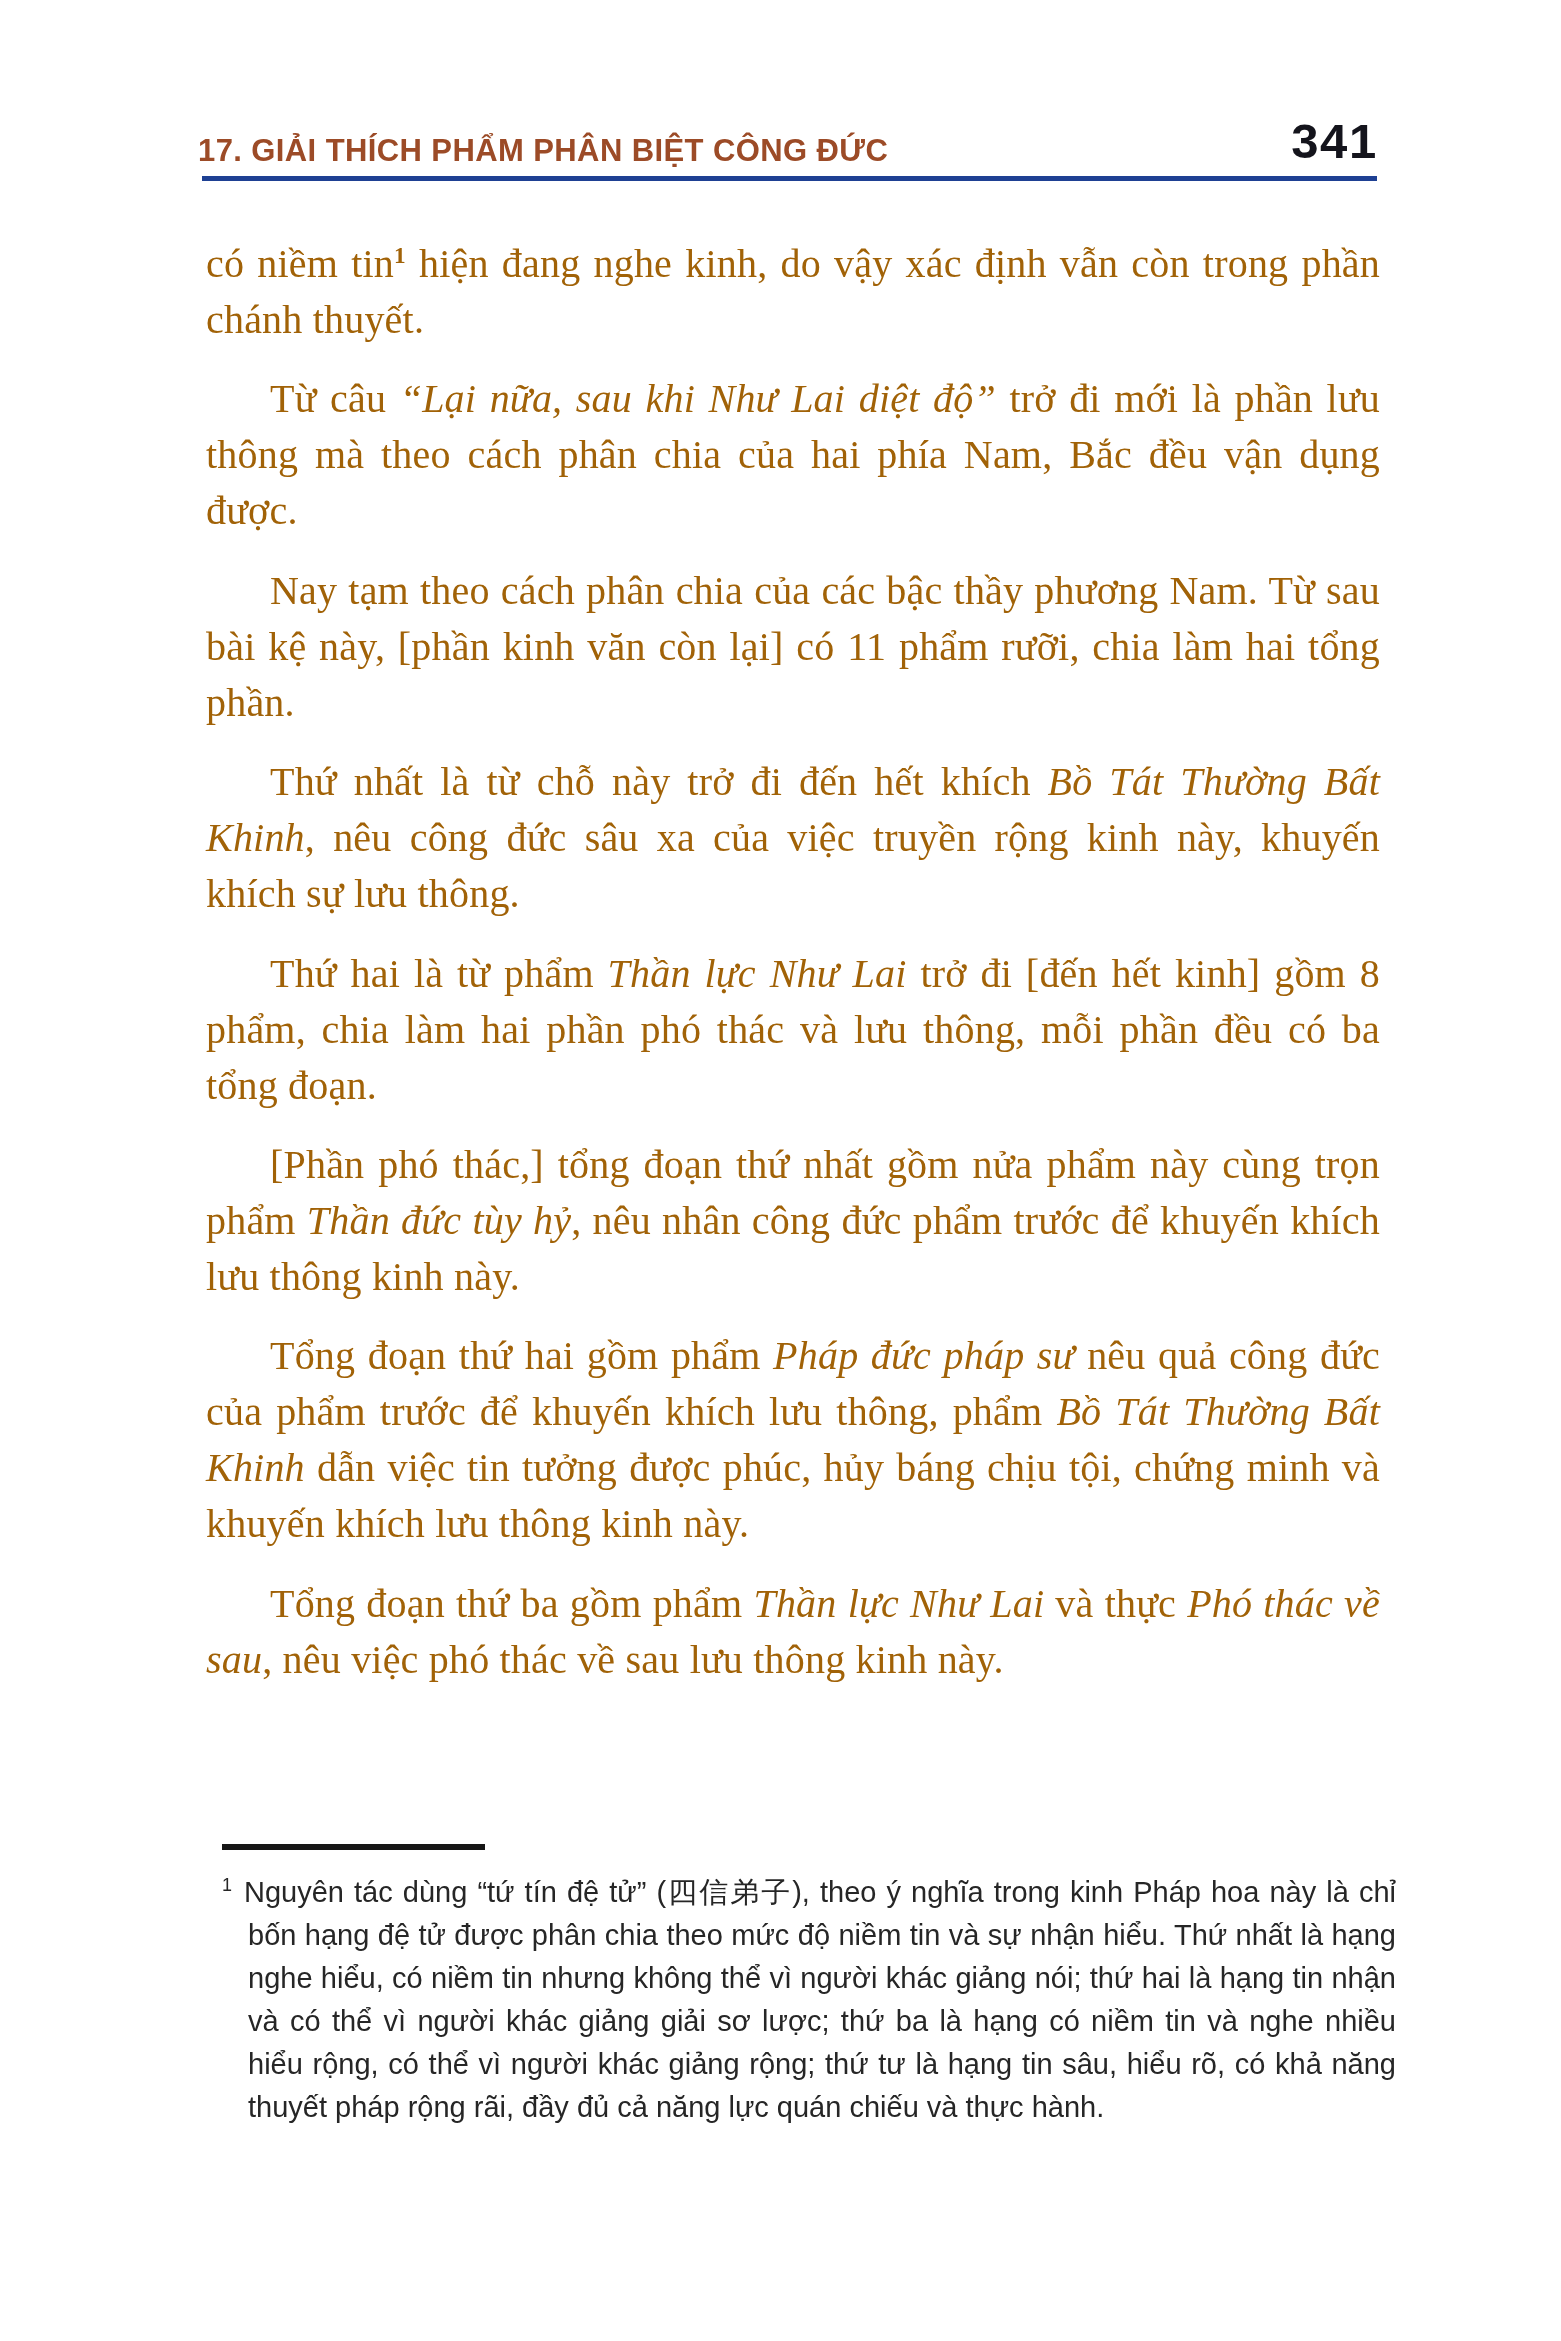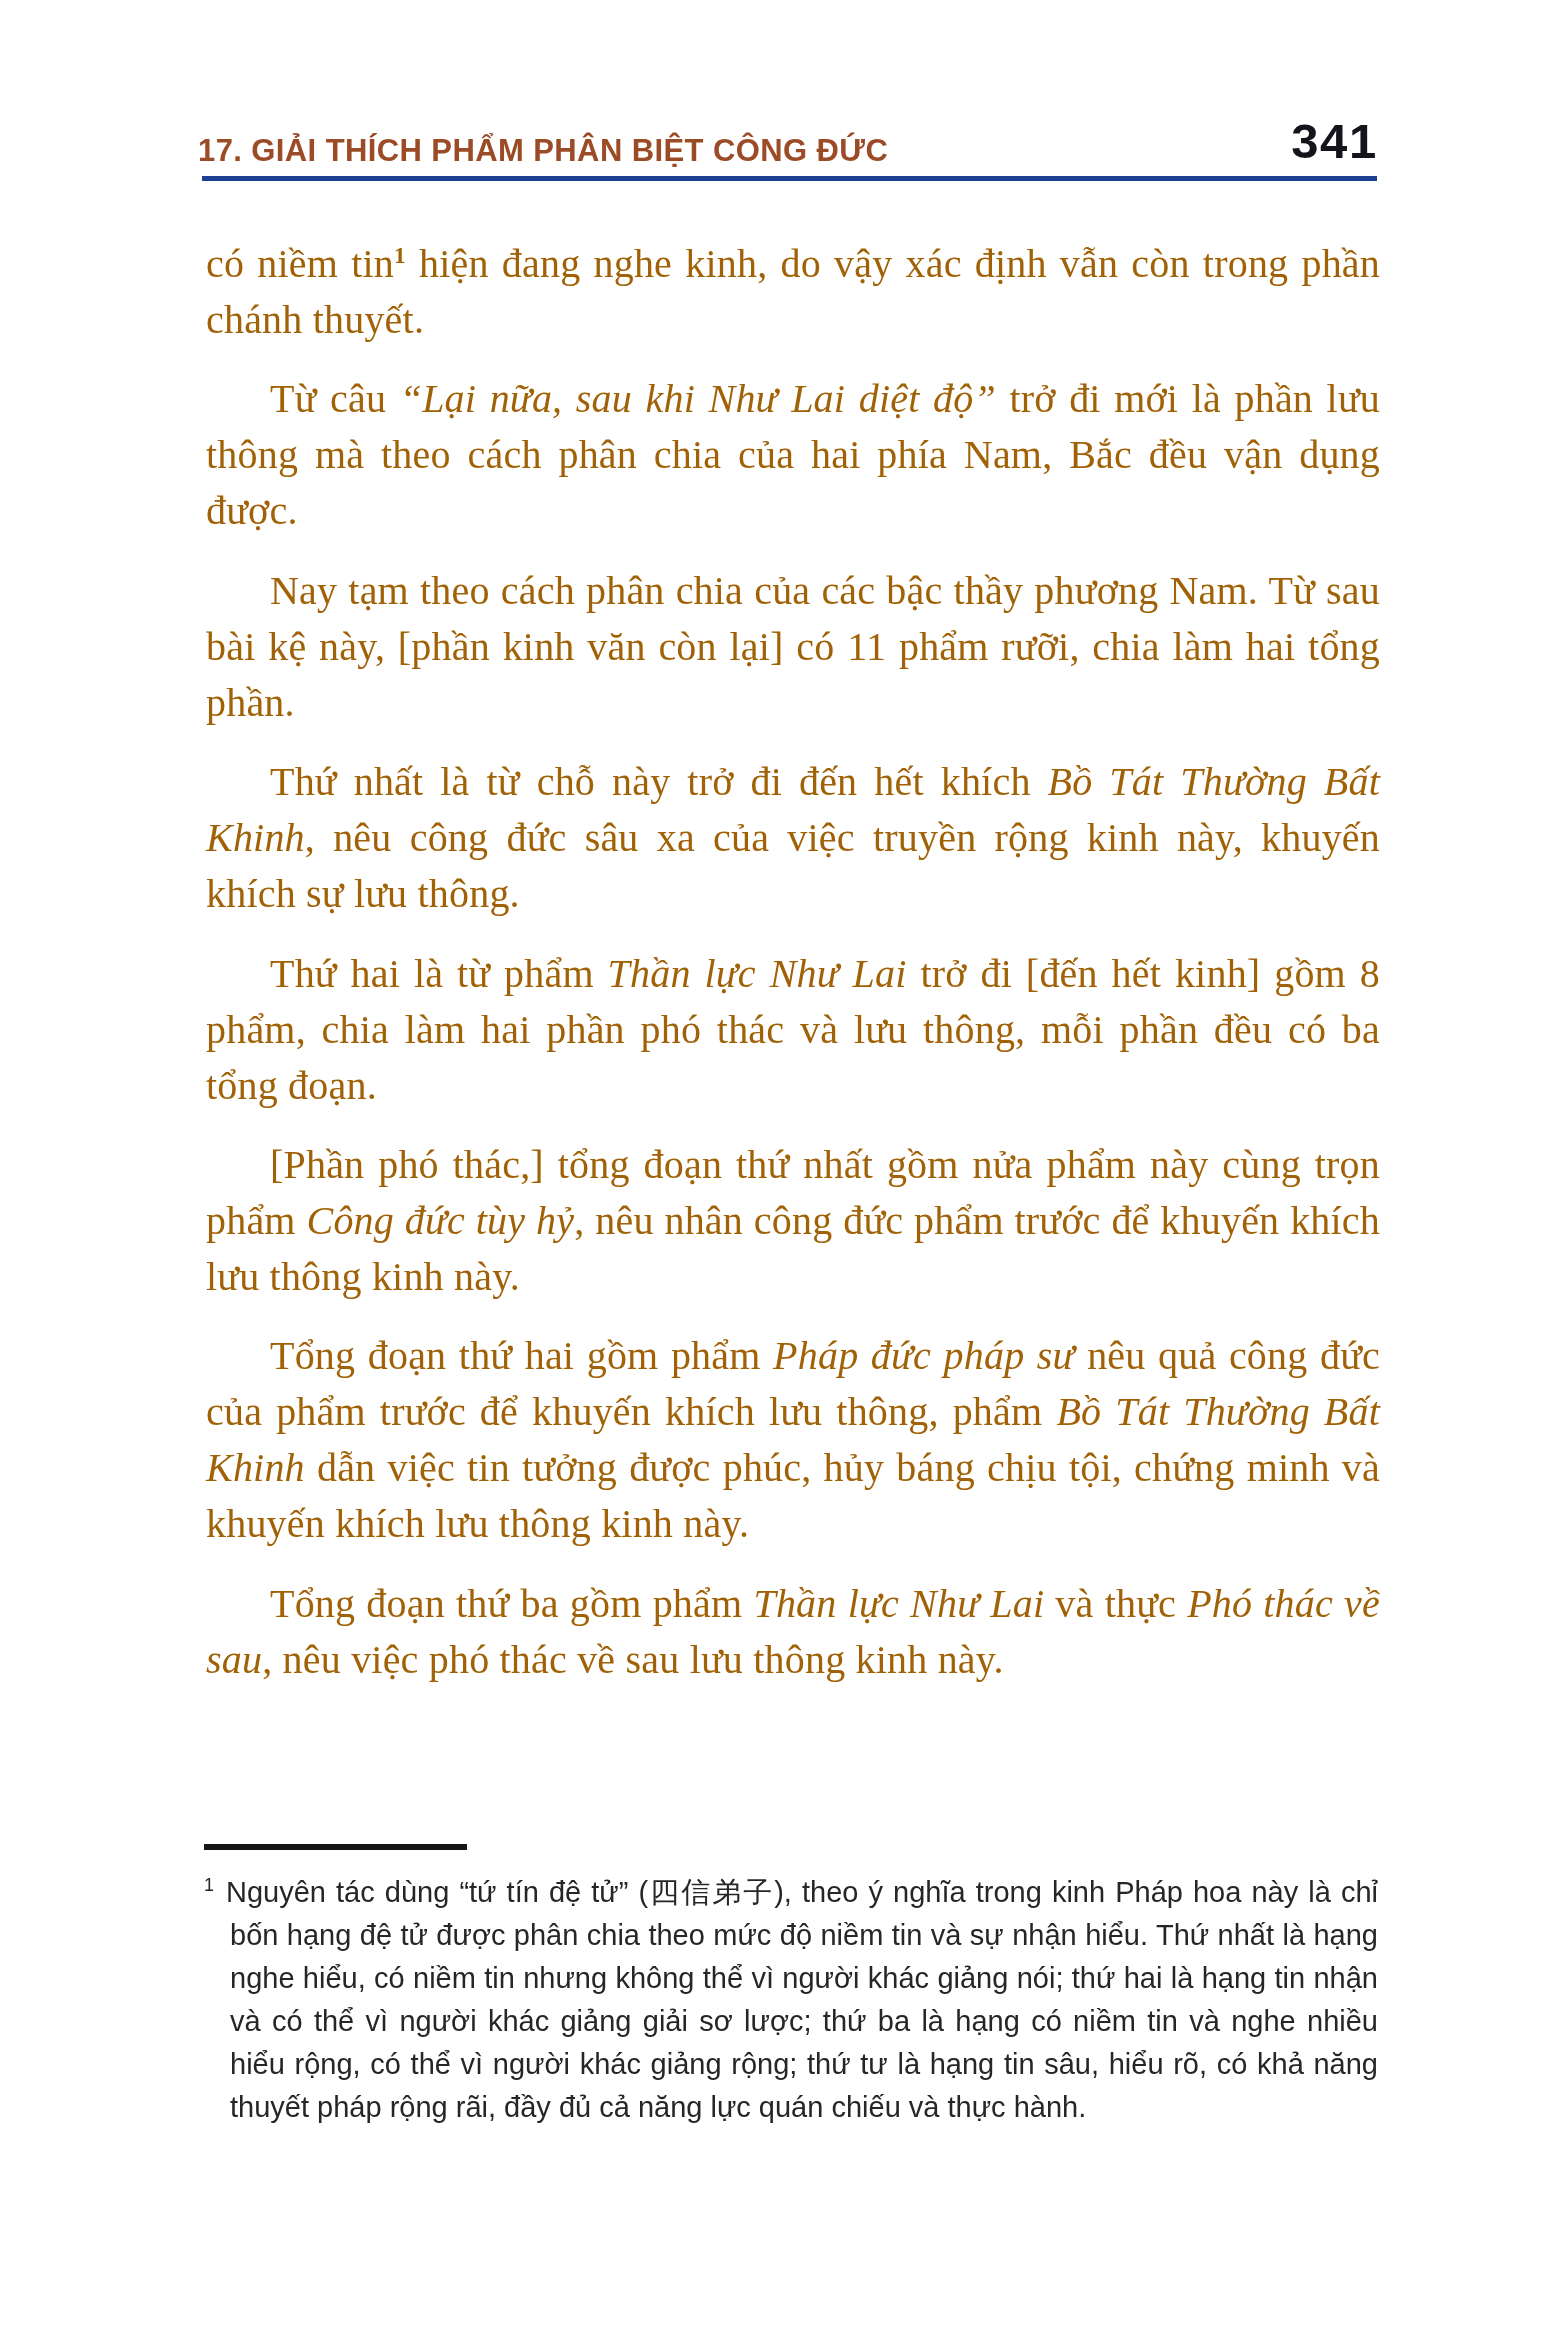--- a/index.html
+++ b/index.html
@@ -54,21 +54,21 @@
     font-size: 58%;
     line-height: 0;
     vertical-align: super;
     font-weight: 700;
   }
   .seg-i { font-style: italic; }
 
   
   .footnote {
     position: absolute;
-    left: 204px; top: 1844px;
+    left: 222px; top: 1844px;
     width: 1174px;
   }
   .footnote-rule { width: 263px; height: 6px; margin: 0 0 21px 0; }
   .footnote-para {
     margin: 0;
     font-family: "Liberation Sans", sans-serif;
     font-size: 29px;
     line-height: 43px;
     text-align: justify;
     padding-left: 26px;
@@ -92,21 +92,21 @@
   </div>
 
   <div class="header-rule" style="background: rgb(30, 64, 147);"></div>
 
   <div class="body-text" style="color: #a16207;">
       <p><span>có niềm tin</span><sup>1</sup><span> hiện đang nghe kinh, do vậy xác định vẫn còn trong phần chánh thuyết.</span></p>
       <p class="indent"><span>Từ câu </span><span class="seg-i">“Lại nữa, sau khi Như Lai diệt độ”</span><span> trở đi mới là phần lưu thông mà theo cách phân chia của hai phía Nam, Bắc đều vận dụng được.</span></p>
       <p class="indent"><span>Nay tạm theo cách phân chia của các bậc thầy phương Nam. Từ sau bài kệ này, [phần kinh văn còn lại] có 11 phẩm rưỡi, chia làm hai tổng phần.</span></p>
       <p class="indent"><span>Thứ nhất là từ chỗ này trở đi đến hết khích </span><span class="seg-i">Bồ Tát Thường Bất Khinh</span><span>, nêu công đức sâu xa của việc truyền rộng kinh này, khuyến khích sự lưu thông.</span></p>
       <p class="indent"><span>Thứ hai là từ phẩm </span><span class="seg-i">Thần lực Như Lai</span><span> trở đi [đến hết kinh] gồm 8 phẩm, chia làm hai phần phó thác và lưu thông, mỗi phần đều có ba tổng đoạn.</span></p>
-      <p class="indent"><span>[Phần phó thác,] tổng đoạn thứ nhất gồm nửa phẩm này cùng trọn phẩm </span><span class="seg-i">Công đức tùy hỷ</span><span>, nêu nhân công đức phẩm trước để khuyến khích lưu thông kinh này.</span></p>
+      <p class="indent"><span>[Phần phó thác,] tổng đoạn thứ nhất gồm nửa phẩm này cùng trọn phẩm </span><span class="seg-i">Thần đức tùy hỷ</span><span>, nêu nhân công đức phẩm trước để khuyến khích lưu thông kinh này.</span></p>
       <p class="indent"><span>Tổng đoạn thứ hai gồm phẩm </span><span class="seg-i">Pháp đức pháp sư</span><span> nêu quả công đức của phẩm trước để khuyến khích lưu thông, phẩm </span><span class="seg-i">Bồ Tát Thường Bất Khinh</span><span> dẫn việc tin tưởng được phúc, hủy báng chịu tội, chứng minh và khuyến khích lưu thông kinh này.</span></p>
       <p class="indent"><span>Tổng đoạn thứ ba gồm phẩm </span><span class="seg-i">Thần lực Như Lai</span><span> và thực </span><span class="seg-i">Phó thác về sau</span><span>, nêu việc phó thác về sau lưu thông kinh này.</span></p>
     </div>
 
   <div class="footnote">
     <div class="footnote-rule" style="background: rgb(22, 22, 22);"></div>
     <p class="footnote-para" style="color: rgb(38, 38, 38);">
       <sup>1</sup><span><span>Nguyên tác dùng “tứ tín đệ tử” (四信弟子), theo ý nghĩa trong kinh Pháp hoa này là chỉ bốn hạng đệ tử được phân chia theo mức độ niềm tin và sự nhận hiểu. Thứ nhất là hạng nghe hiểu, có niềm tin nhưng không thể vì người khác giảng nói; thứ hai là hạng tin nhận và có thể vì người khác giảng giải sơ lược; thứ ba là hạng có niềm tin và nghe nhiều hiểu rộng, có thể vì người khác giảng rộng; thứ tư là hạng tin sâu, hiểu rõ, có khả năng thuyết pháp rộng rãi, đầy đủ cả năng lực quán chiếu và thực hành.</span></span>
     </p>
   </div>

